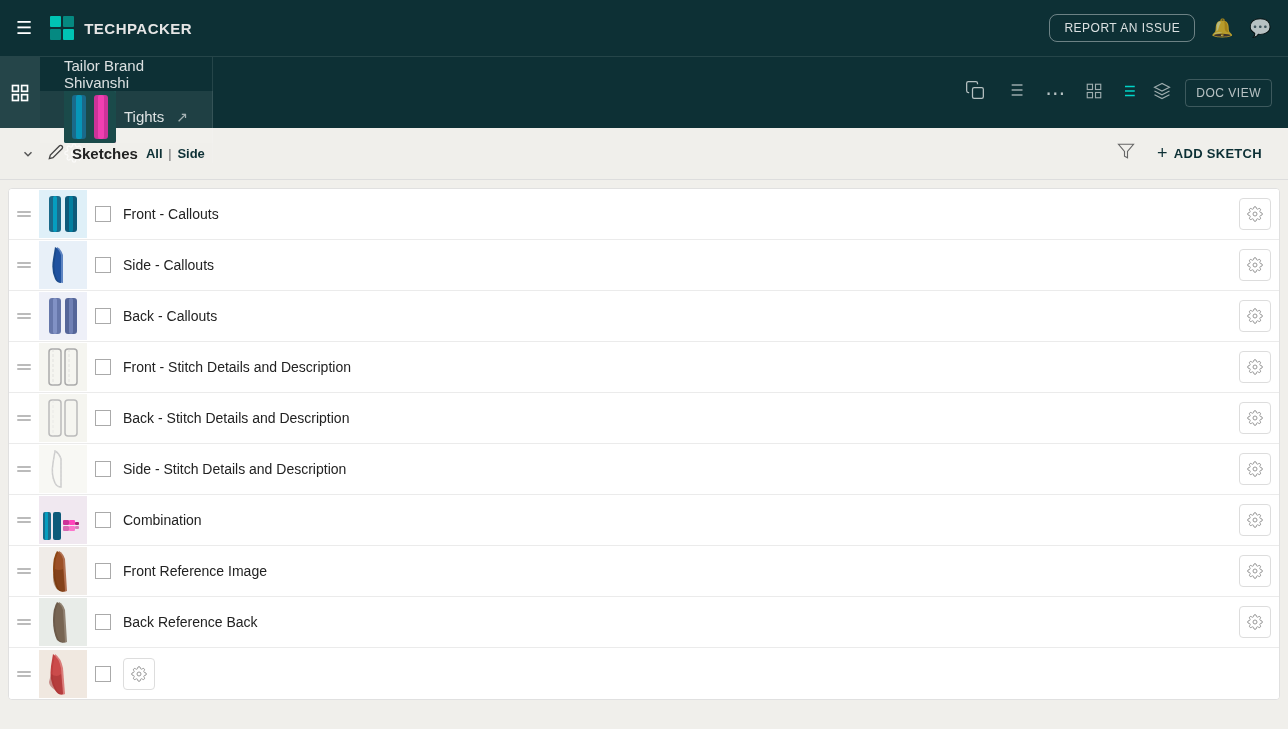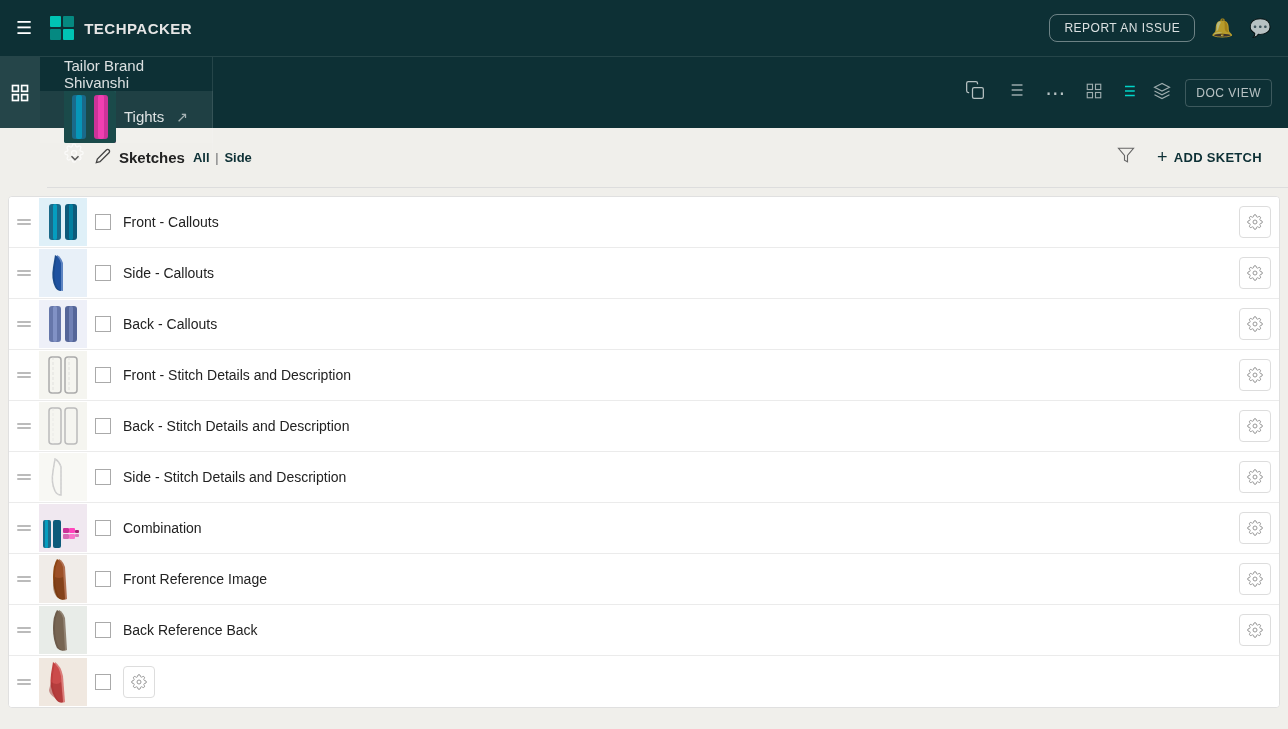--- a/index.html
+++ b/index.html
@@ -156,25 +156,24 @@
     
     .main {
       background: #f0efeb;
       padding: 0;
     }
 
     
     .sketches-header {
       display: flex;
       align-items: center;
-      height: 60px;
+      height: 52px;
       padding: 0 16px;
       background: #f0efeb;
       border-bottom: 1px solid #ddd;
-      margin-left: 47px;
     }
     .sketches-collapse {
       width: 24px;
       height: 24px;
       display: flex;
       align-items: center;
       justify-content: center;
       cursor: pointer;
       color: #555;
       margin-right: 8px;

